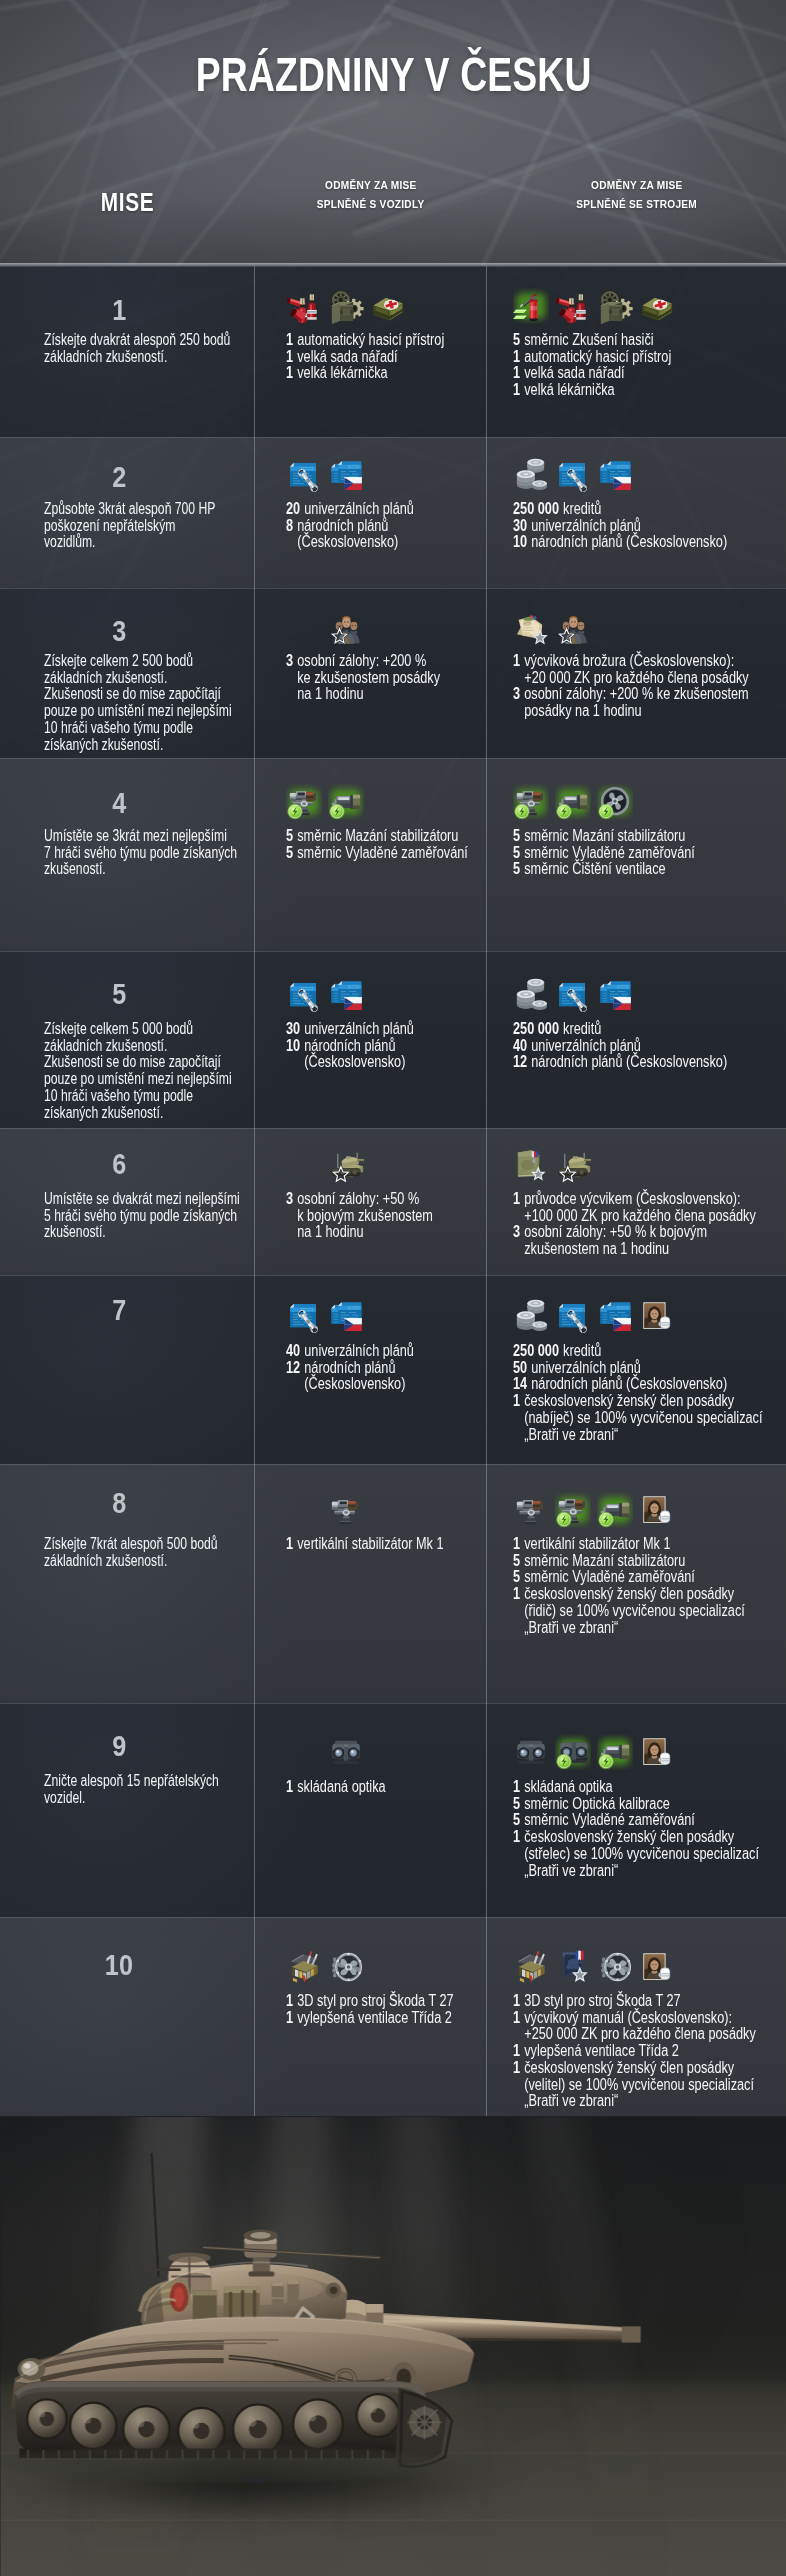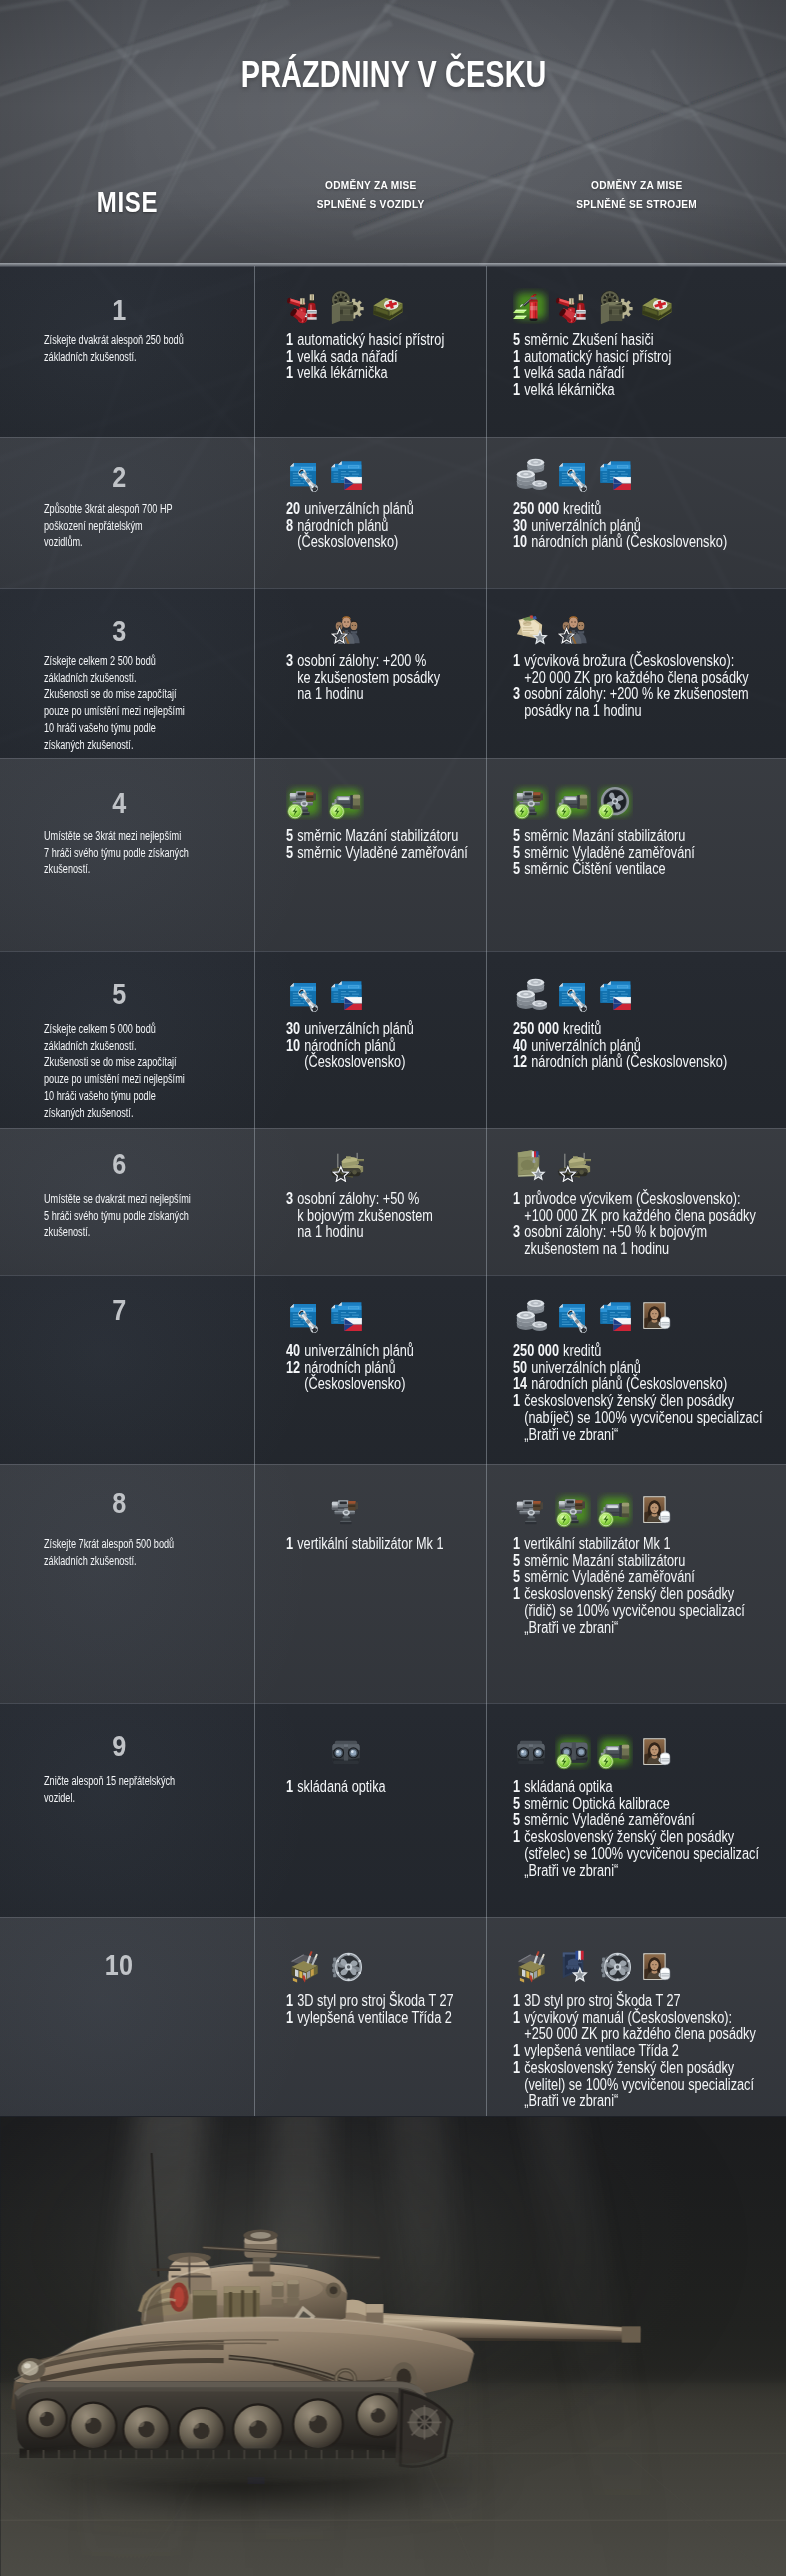--- a/index.html
+++ b/index.html
@@ -12,31 +12,31 @@
    background:linear-gradient(180deg,#4c4f55 0%,#585b61 40%,#55585e 76%,#4a4d53 100%);}
  #header .vig{position:absolute;inset:0;
    background:radial-gradient(ellipse 62% 110% at 50% 42%, rgba(255,255,255,.075) 0%, rgba(255,255,255,0) 58%),
               radial-gradient(ellipse 130% 80% at 50% 118%, rgba(0,0,0,.20) 0%, rgba(0,0,0,0) 62%),
               linear-gradient(90deg, rgba(0,0,0,.14) 0%, rgba(0,0,0,0) 18%, rgba(0,0,0,0) 82%, rgba(0,0,0,.14) 100%);}
  #header svg.beams{position:absolute;left:0;top:0;width:787px;height:266px;}
  #hdrline{position:absolute;left:0;bottom:0;width:787px;height:2.6px;
    background:linear-gradient(180deg,rgba(196,202,210,.70),rgba(160,168,178,.34));}
 
  #title{position:absolute;left:0;top:47px;width:787px;text-align:center;
-   font-weight:bold;font-size:37px;line-height:55px;letter-spacing:0.2px;color:#fff;}
+   font-weight:bold;font-size:48px;line-height:55px;letter-spacing:0.2px;color:#fff;}
  #title span{display:inline-block;transform:scaleX(.777);transform-origin:50% 50%;
    text-shadow:0 1.7px 5.2px rgba(0,0,0,.26);}
 
  
  .colhead{position:absolute;text-align:center;color:#fff;font-weight:bold;
    font-size:11px;line-height:19.3px;letter-spacing:0.3px;text-shadow:0 0.9px 2.6px rgba(0,0,0,.40);}
  .colhead>span{display:block;}
  .colhead .ulwrap{display:block;position:relative;margin-top:48px;}
  .colhead .t{display:inline-block;transform:scaleX(.92);transform-origin:50% 50%;}
- #ch1{left:0;width:255px;top:189px;font-size:30px;line-height:26px;letter-spacing:0.9px;}
+ #ch1{left:0;width:255px;top:189px;font-size:26px;line-height:26px;letter-spacing:0.9px;}
  #ch1 .t{transform:scaleX(.80)}
  #ch2{left:255px;width:232px;top:176px;}
  #ch3{left:487px;width:300px;top:176px;}
  .ul{height:0.9px;background:linear-gradient(90deg,rgba(222,226,231,.10),rgba(224,228,233,.78) 20%,rgba(224,228,233,.78) 80%,rgba(222,226,231,.10));margin:-0.9px auto 0;}
 
  #tablebg{position:absolute;left:0;top:266px;width:787px;height:1850px;overflow:hidden;
    background:#272b33;}
  
  .row{position:absolute;left:0;width:787px;overflow:hidden;}
  .row .bg{position:absolute;inset:0;}
@@ -44,21 +44,21 @@
  .row.dark  .bg{background:linear-gradient(180deg,rgba(38,42,49,.88) 0%,rgba(36,40,46,.88) 50%,rgba(34,38,44,.88) 100%);}
  .row .glow{position:absolute;inset:0;
    background:radial-gradient(ellipse 36% 140% at 13% 42%, rgba(150,175,210,.055) 0%, rgba(0,0,0,0) 74%);}
  .row .sep{position:absolute;left:0;top:0;width:787px;height:0.9px;background:rgba(176,184,194,.22);}
  .row .vdiv{position:absolute;top:0;bottom:0;width:0.9px;background:rgba(168,176,186,.46);}
  .row .vdiv.a{left:254px}.row .vdiv.b{left:486px}
 
  .rnum{position:absolute;left:0;width:239px;text-align:center;color:#c0c3c7;
    font-size:30px;font-weight:bold;line-height:30px;letter-spacing:0.4px;}
  .rnum span{display:inline-block;transform:scaleX(.84);transform-origin:50% 50%;}
- .rmission{position:absolute;left:44px;width:258px;color:#f4f6f8;font-size:12px;line-height:16.7px;white-space:nowrap;}
+ .rmission{position:absolute;left:44px;width:258px;color:#f4f6f8;font-size:16px;line-height:16.7px;white-space:nowrap;}
  .rmission .ml{display:block;transform:scaleX(.762);transform-origin:0 50%;}
  .rewards{position:absolute;color:#f4f6f8;font-size:16px;line-height:16.7px;white-space:nowrap;}
  .rewards .it{transform:scaleX(.795);transform-origin:0 50%;}
  .rewards .it{display:flex;align-items:flex-start;}
  .rewards .it b{font-weight:bold;flex:0 0 auto;margin-right:5.2px;}
  .rewards .rlines{display:block;}
  .rewards .rl{display:block;}
  .rewards.c2{left:286px;width:223px;}
  .rewards.c3{left:513px;width:283px;}
  .icons{position:absolute;display:flex;}

